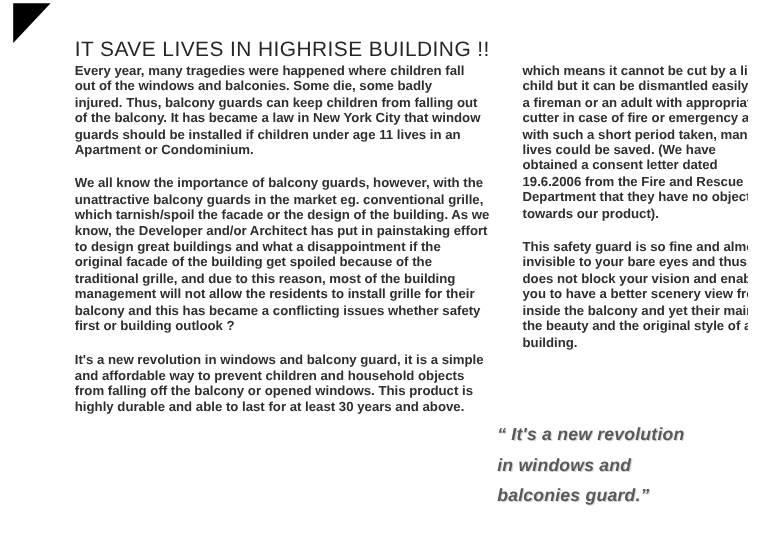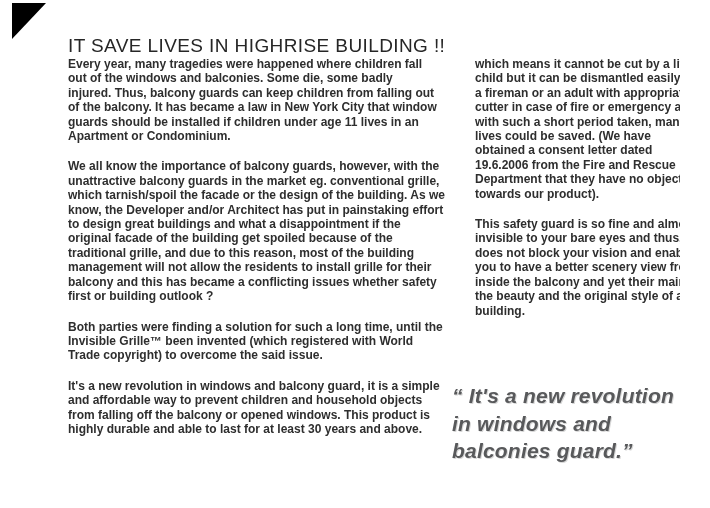--- a/index.html
+++ b/index.html
@@ -48,21 +48,21 @@
   .para {
     margin: 0 0 16px 0;
     white-space: pre-line;
     font-weight: bold;
   }
   .pull-quote {
     position: absolute;
     left: 452px;
     top: 382px;
     width: 252px;
-    font-size: 21px;
+    font-size: 16px;
     font-weight: bold;
     font-style: italic;
     line-height: 27.5px;
     letter-spacing: 0.2px;
     color: #58595b;
     white-space: pre-line;
     text-shadow: 1px 1px 0 rgba(140,140,140,0.35);
   }
 </style>
 </head>
@@ -84,23 +84,20 @@
     <p class="para">We all know the importance of balcony guards, however, with the
 unattractive balcony guards in the market eg. conventional grille,
 which tarnish/spoil the facade or the design of the building. As we
 know, the Developer and/or Architect has put in painstaking effort
 to design great buildings and what a disappointment if the
 original facade of the building get spoiled because of the
 traditional grille, and due to this reason, most of the building
 management will not allow the residents to install grille for their
 balcony and this has became a conflicting issues whether safety
 first or building outlook ?</p>
-    <p class="para">Both parties were finding a solution for such a long time, until the
-Invisible  Grille™ been invented (which registered with World
-Trade copyright) to overcome the said issue.</p>
     <p class="para">It's a new revolution in windows and balcony guard, it is a simple
 and affordable way to prevent children and household objects
 from falling off the balcony or opened windows. This product is
 highly durable and able to last for at least 30 years and above.</p>
   </div>
 
   <div class="col col-right">
     <p class="para">which means it cannot be cut by a little
 child but it can be dismantled easily by
 a fireman or an adult with appropriate

